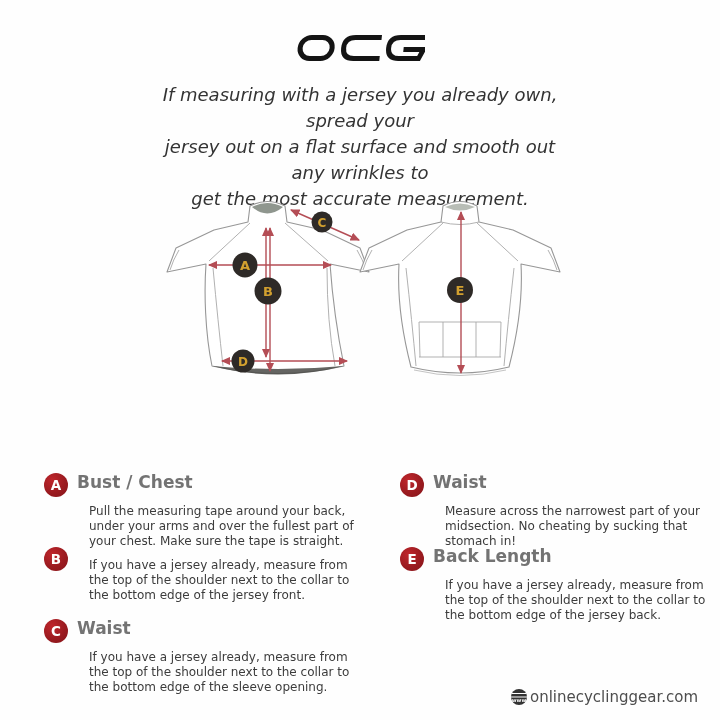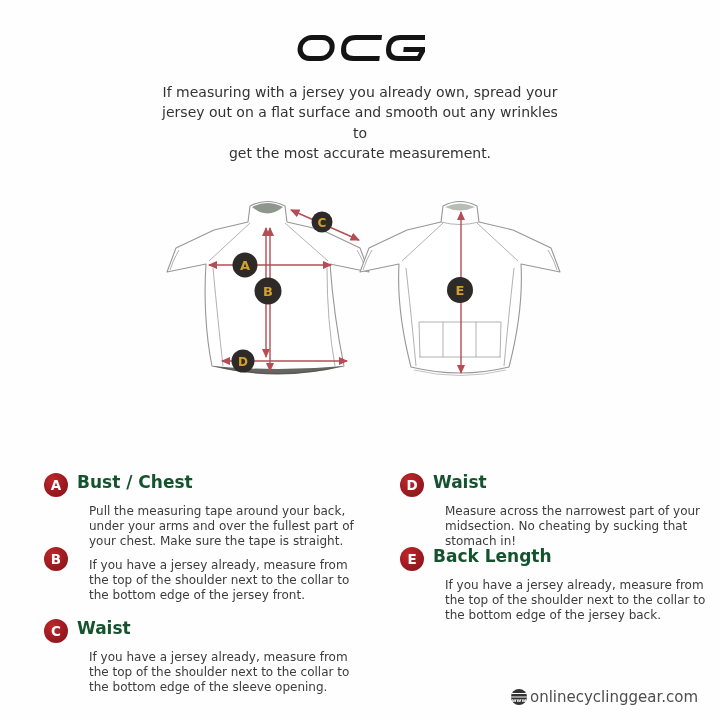--- a/index.html
+++ b/index.html
@@ -9,42 +9,43 @@
     position:relative;overflow:hidden;color:#222;
   }
   .page{position:absolute;inset:0;background:#fefefe;}
 
   
   .logo{position:absolute;top:35px;left:50%;transform:translateX(-50%);}
 
   
   .intro{
     position:absolute;top:82px;left:160px;width:400px;
-    text-align:center;font-size:14px;line-height:1.45;color:#333;
+    text-align:center;font-size:18px;line-height:1.45;color:#333;
     white-space:pre-line;
+    font-style:italic;
   }
 
   
   .diagram{position:absolute;left:0;top:0;width:720px;height:720px;}
   .jersey{fill:#ffffff;stroke:#979797;stroke-width:1.1;stroke-linejoin:round;}
   .seam{fill:none;stroke:#a8a8a8;stroke-width:0.9;}
   .arrow{stroke:#b44d55;stroke-width:1.4;}
   .marker-circle{fill:#2e2a27;}
   .marker-letter{fill:#d2a02f;font-weight:bold;text-anchor:middle;font-family:"DejaVu Sans",sans-serif;}
 
   
   .section{position:absolute;width:330px;}
   .badge{
     position:absolute;left:0;top:1px;width:24px;height:24px;border-radius:50%;
     background:radial-gradient(circle at 35% 30%, #bf262c 0%, #9b1b20 55%, #85141a 100%);
     color:#fff;font-weight:bold;font-size:13.5px;
     display:flex;align-items:center;justify-content:center;
   }
   .sec-body{margin-left:33px;}
-  .sec-title{font-size:17px;font-weight:bold;color:#14532d;margin:0 0 3px;line-height:20px;}
+  .sec-title{font-size:17px;font-weight:bold;color:#737373;margin:0 0 3px;line-height:20px;}
   .sec-desc{font-size:12px;line-height:15px;color:#3c3c3c;margin:12px;white-space:pre-line;}
   #secA{top:472px;left:44px;}
   #secB{top:546px;left:44px;}
   #secC{top:618px;left:44px;}
   #secD{top:472px;left:400px;}
   #secE{top:546px;left:400px;}
 
   
   .footer{
     position:absolute;right:22px;bottom:14px;

